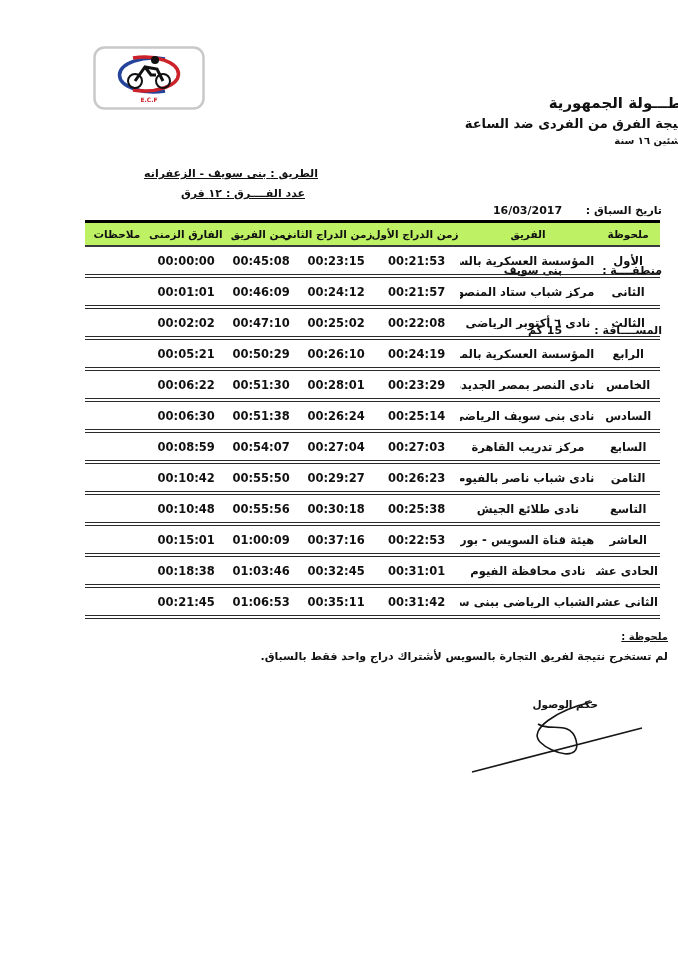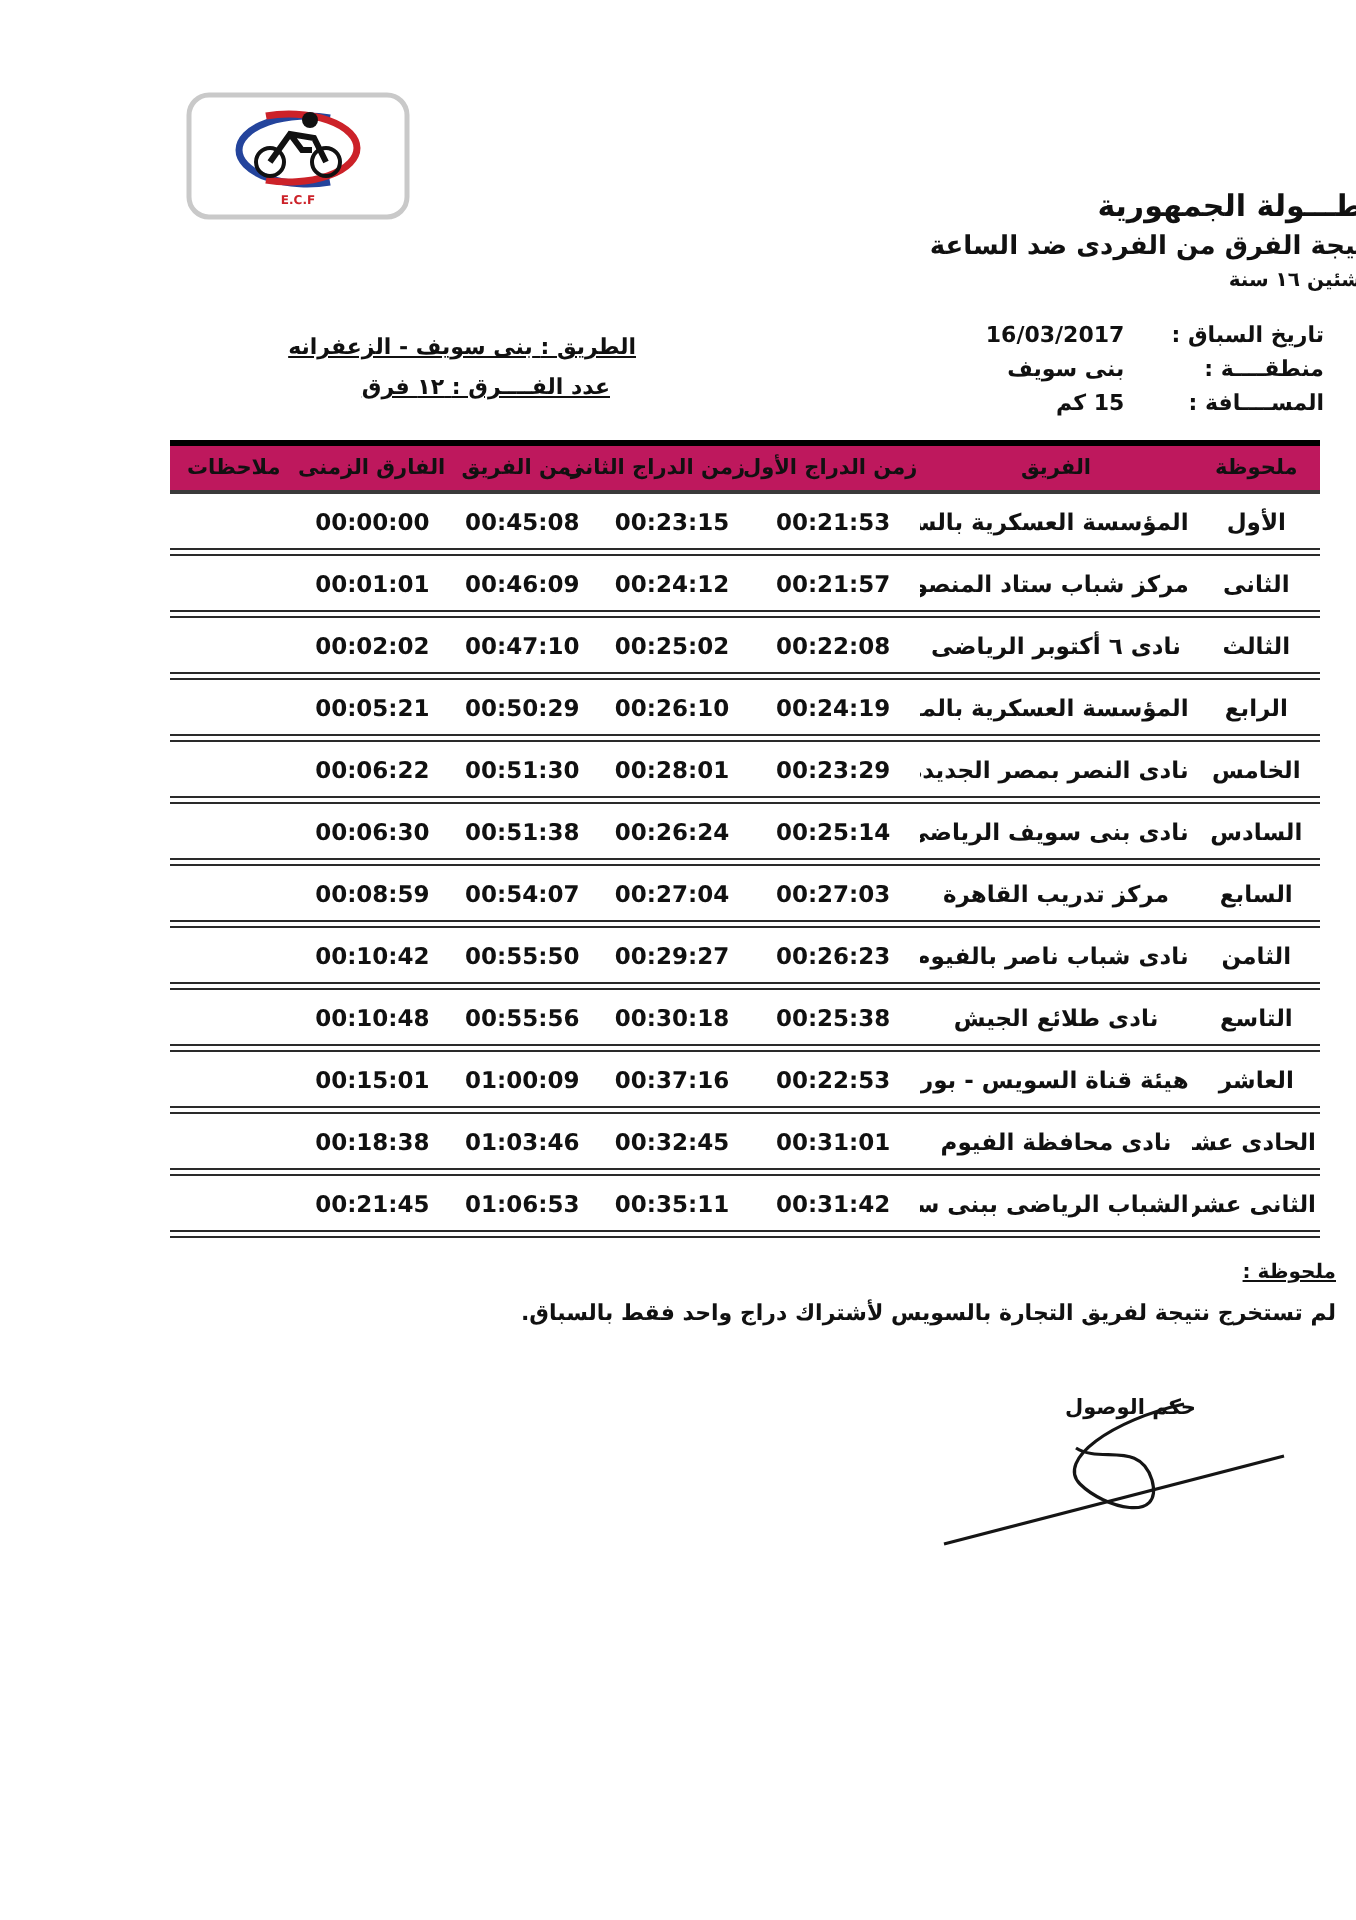--- a/index.html
+++ b/index.html
@@ -13,30 +13,30 @@
   .org-subtitle { font-size:12px; font-weight:700; margin-top:5px; }
   .logo { position:absolute; top:46px; left:93px; }
   
   .title-block { position:absolute; top:93px; left:10px; width:678px; text-align:right; direction:rtl; line-height:1.45; }
   .title-l1 { font-size:15px; font-weight:700; }
   .title-l2 { font-size:13px; font-weight:700; }
   .title-l3 { font-size:10px; font-weight:700; }
   
   .info-right { position:absolute; top:161px; right:16px; direction:rtl; font-size:11px; font-weight:700; }
   .info-right .info-row { margin-bottom:4px; }
-  .info-right .info-label { display:inline-block; width:96px; }
+  .info-right .info-label { display:inline-block; width:96px;margin-top:43px; }
   .info-left { position:absolute; top:167px; right:360px; direction:rtl; text-align:right; font-size:11px; font-weight:700;text-decoration:underline; }
   .info-left .info-row { margin-bottom:7px; }
   .info-left .info-row.indent { padding-right:13px; }
   .info-label, .info-value { white-space:nowrap; }
   
   table.results { position:absolute; top:220px; right:18px; width:575px;
     border-collapse:collapse; direction:rtl; table-layout:fixed; }
   table.results th {
-    background:#be185d; border-top:3px solid #000; border-bottom:2px solid #3a3a3a;
+    background:#bef264; border-top:3px solid #000; border-bottom:2px solid #3a3a3a;
     font-size:10.5px; font-weight:700; padding:5px 1px; text-align:center; white-space:nowrap;
   }
   table.results td {
     height:27px; font-size:11.5px; font-weight:700; text-align:center;
     vertical-align:middle; padding:0 2px; white-space:nowrap; overflow:hidden;
   }
   table.results tbody tr { border-bottom:4px double #2a2a2a; }
   .col-rank { width:11%; } .col-team { width:24%; } .col-rider1_time { width:15%; }
   .col-rider2_time { width:13%; } .col-team_time { width:13%; } .col-gap { width:13%; }
   .col-notes { width:11%; }

